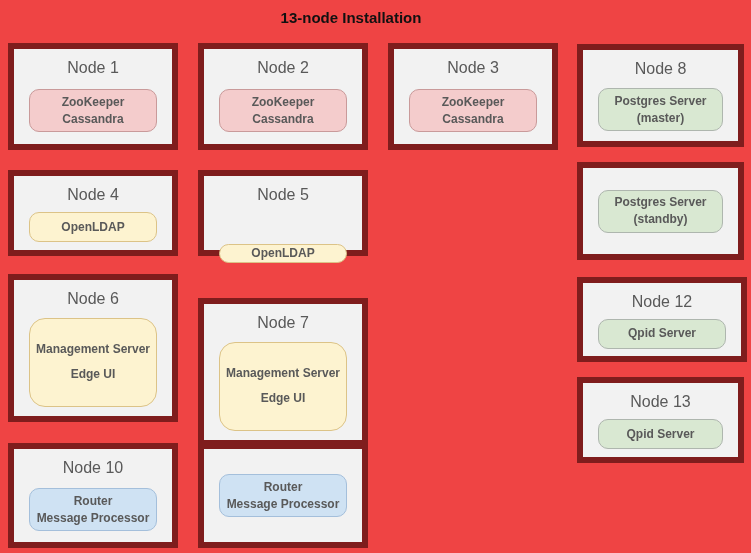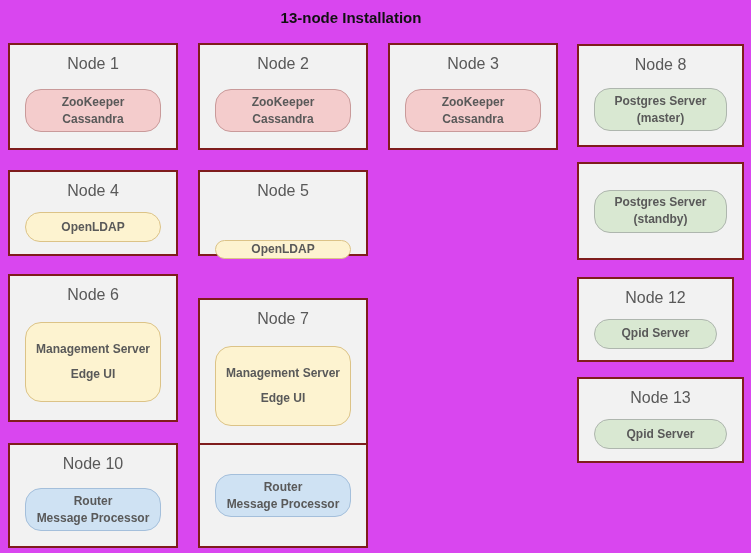--- a/index.html
+++ b/index.html
@@ -5,85 +5,85 @@
   html, body {
     margin: 0;
     padding: 0;
     background: #ffffff;
     font-family: "Liberation Sans", "DejaVu Sans", sans-serif;
   }
   #canvas {
     position: relative;
     width: 751px;
     height: 553px;
-    background: #d946ef;
+    background: #ef4444;
     overflow: hidden;
   }
   .diagram-title {
     position: absolute;
     top: 9px;
     left: 0;
     width: 702px;
     text-align: center;
     font-size: 15px;
     font-weight: bold;
     color: #111111;
   }
   .node {
     position: absolute;
     box-sizing: border-box;
     width: 170px;
     background: #f2f2f2;
-    border: 2px solid #7f1d1d;
+    border: 6px solid #7f1d1d;
     display: flex;
     flex-direction: column;
   }
   .node-title {
     margin-top: 10px;
     text-align: center;
     font-size: 16px;
     color: #595959;
     flex: 0 0 auto;
   }
   .service-box {
     box-sizing: border-box;
     margin: auto 15px;
-    border-radius: 16px;
+    border-radius: 10px;
     border: 1px solid transparent;
     display: flex;
     flex-direction: column;
     align-items: center;
     justify-content: center;
     text-align: center;
     font-size: 12px;
     font-weight: bold;
     color: #595959;
     line-height: 17px;
   }
   .service-box.two  { height: 43px; }
   .service-box.one  { height: 30px; }
-  .service-box.big  { height: 80px; border-radius: 16px; row-gap: 8px; }
+  .service-box.big  { height: 89px; border-radius: 16px; row-gap: 8px; }
 
   .service-box.pink   { background: #f4cccc; border-color: #c99a9a; }
   .service-box.yellow { background: #fdf3d0; border-color: #dcc387; }
   .service-box.green  { background: #d9e8d2; border-color: #aeb6ae; }
   .service-box.blue   { background: #cfe2f3; border-color: #a4bfdb; }
 
   #node-1  { left: 8px;   top: 43px;  height: 107px; }
   #node-2  { left: 198px; top: 43px;  height: 107px; }
   #node-3  { left: 388px; top: 43px;  height: 107px; }
   #node-4  { left: 8px;   top: 170px; height: 86px;  }
   #node-5  { left: 198px; top: 170px; height: 86px; gap: 40px;  }
   #node-6  { left: 8px;   top: 274px; height: 148px; }
   #node-7  { left: 198px; top: 274px; height: 148px; margin-top: 24px; }
   #node-8  { left: 577px; top: 44px;  width: 167px; height: 103px; }
   #node-9  { left: 577px; top: 162px; width: 167px; height: 98px;  }
   #node-10 { left: 8px;   top: 443px; height: 105px; }
   #node-11 { left: 198px; top: 443px; height: 105px; }
-  #node-12 { left: 577px; top: 277px; width: 157px; height: 85px;  }
+  #node-12 { left: 577px; top: 277px; width: 170px; height: 85px;  }
   #node-13 { left: 577px; top: 377px; width: 167px; height: 86px;  }
 </style>
 </head>
 <body>
 
 <div id="canvas">
 
   <div class="diagram-title">13-node Installation</div>
 
   <div class="node" id="node-1">

